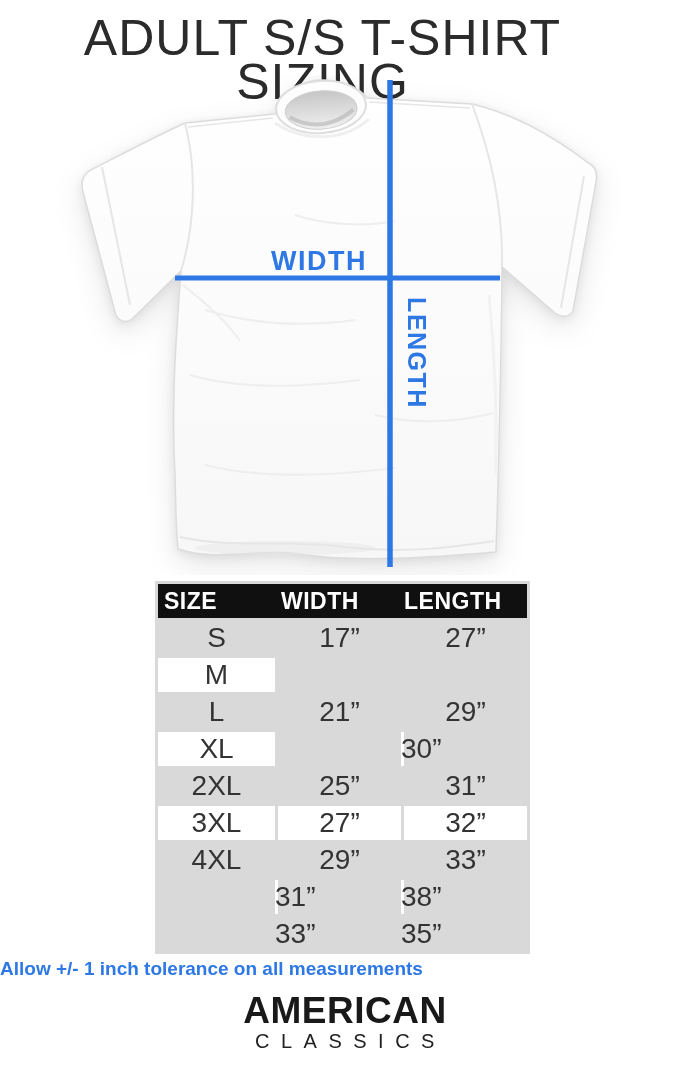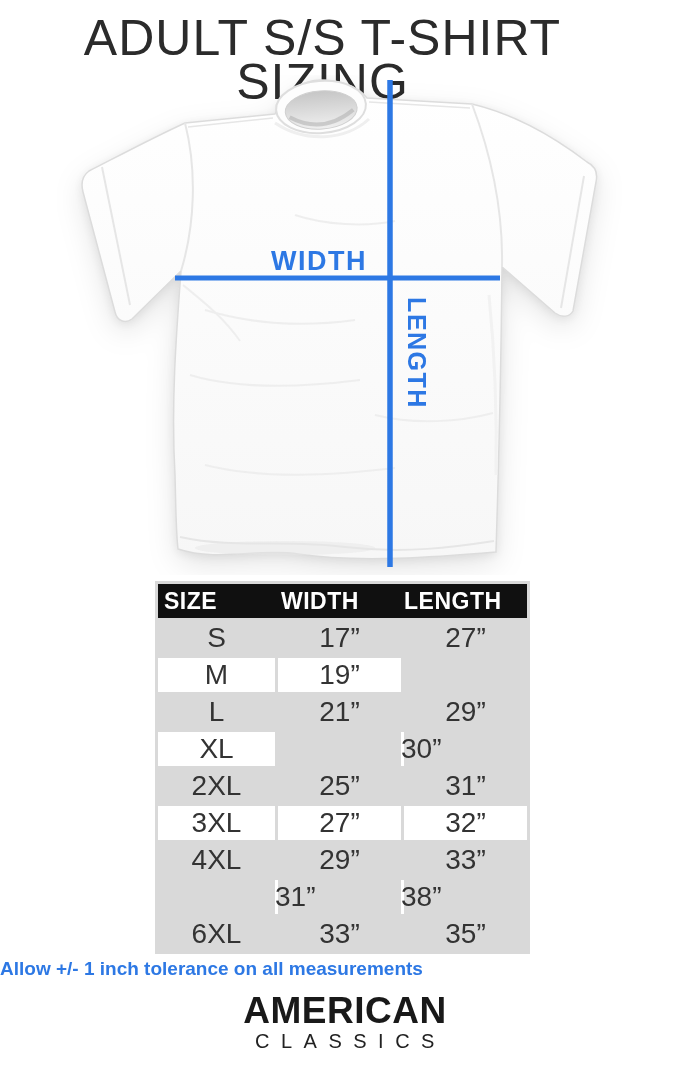--- a/index.html
+++ b/index.html
@@ -113,21 +113,20 @@
     <div class="trow">
       <div class="tcell">S</div>
         <div></div>
       <div class="tcell">17”</div>
         <div></div>
       <div class="tcell">27”</div>
     </div>
     <div class="trow">
       <div class="tcell">M</div>
         <div></div>
-      <div class="tcell">19”</div>
         <div></div>
     </div>
     <div class="trow">
       <div class="tcell">L</div>
         <div></div>
       <div class="tcell">21”</div>
         <div></div>
       <div class="tcell">29”</div>
     </div>
     <div class="trow">
@@ -157,21 +156,20 @@
         <div></div>
       <div class="tcell">33”</div>
     </div>
     <div class="trow">
         <div></div>
       <div class="tcell">31”</div>
         <div></div>
       <div class="tcell">38”</div>
     </div>
     <div class="trow">
-      <div class="tcell">6XL</div>
         <div></div>
       <div class="tcell">33”</div>
         <div></div>
       <div class="tcell">35”</div>
     </div>
   </div>
 
   <div class="tolerance-note">Allow +/- 1 inch tolerance on all measurements</div>
 
   <div class="brand">

